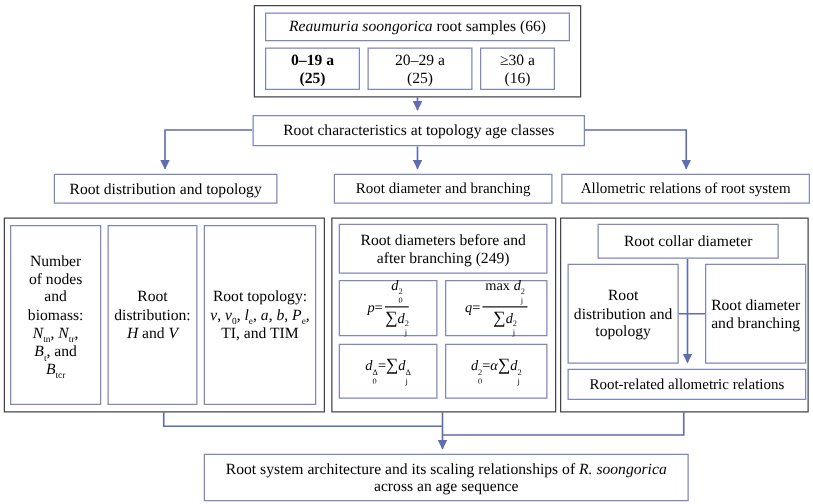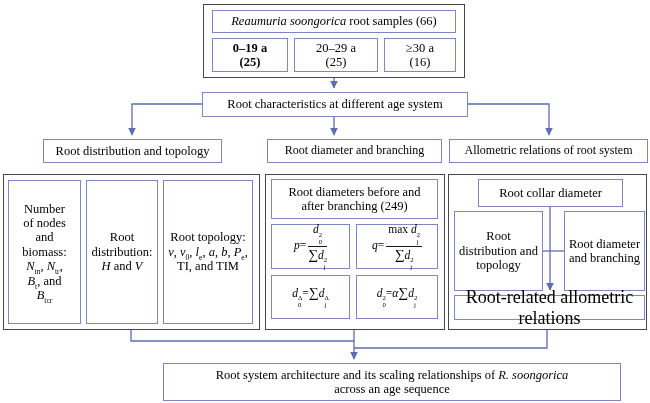--- a/index.html
+++ b/index.html
@@ -54,27 +54,27 @@
     <span><i>Reaumuria soongorica</i> root samples (66)</span>
   </div>
   <div class="box blue-box" style="left:212px;top:38px;width:76px;height:34px;font-weight:bold;">
     <span>0–19 a</span>
     <span>(25)</span>
   </div>
   <div class="box blue-box" style="left:294px;top:38px;width:84px;height:34px;">
     <span>20–29 a</span>
     <span>(25)</span>
   </div>
-  <div class="box blue-box" style="left:384px;top:38px;width:72px;height:34px;">
+  <div class="box blue-box" style="left:384px;top:38px;width:60px;height:34px;">
     <span>≥30 a</span>
     <span>(16)</span>
   </div>
 
   <div class="box blue-box" style="left:202px;top:92px;width:266px;height:25px;">
-    <span>Root characteristics at different age system</span>
+    <span>Root characteristics at topology age classes</span>
   </div>
 
   <div class="box blue-box" style="left:43px;top:139px;width:179px;height:24px;">
     <span>Root distribution and topology</span>
   </div>
   <div class="box blue-box" style="left:267px;top:139px;width:175px;height:24px;font-size:12px;">
     <span>Root diameter and branching</span>
   </div>
   <div class="box blue-box" style="left:449px;top:139px;width:199px;height:24px;font-size:12px;">
     <span>Allometric relations of root system</span>
@@ -141,21 +141,21 @@
   <div class="box container-box" style="left:448px;top:174px;width:199px;height:156px;"></div>
   <div class="box blue-box" style="left:478px;top:179px;width:145px;height:28px;">
     <span>Root collar diameter</span>
   </div>
   <div class="box blue-box" style="left:454px;top:211px;width:89px;height:80px;padding:2px;">
     <span>Root distribution and topology</span>
   </div>
   <div class="box blue-box" style="left:564px;top:211px;width:81px;height:80px;padding:2px;">
     <span>Root diameter and branching</span>
   </div>
-  <div class="box blue-box" style="left:454px;top:295px;width:191px;height:25px;font-size:18px;">
+  <div class="box blue-box" style="left:454px;top:295px;width:191px;height:25px;font-size:12px;">
     <span>Root-related allometric relations</span>
   </div>
 
-  <div class="box blue-box" style="left:163px;top:363px;width:458px;height:38px;">
+  <div class="box blue-box" style="left:163px;top:363px;width:388px;height:38px;">
     <span>Root system architecture and its scaling relationships of <i>R. soongorica</i><br>across an age sequence</span>
   </div>
 
 </div>
 
 </body></html>

